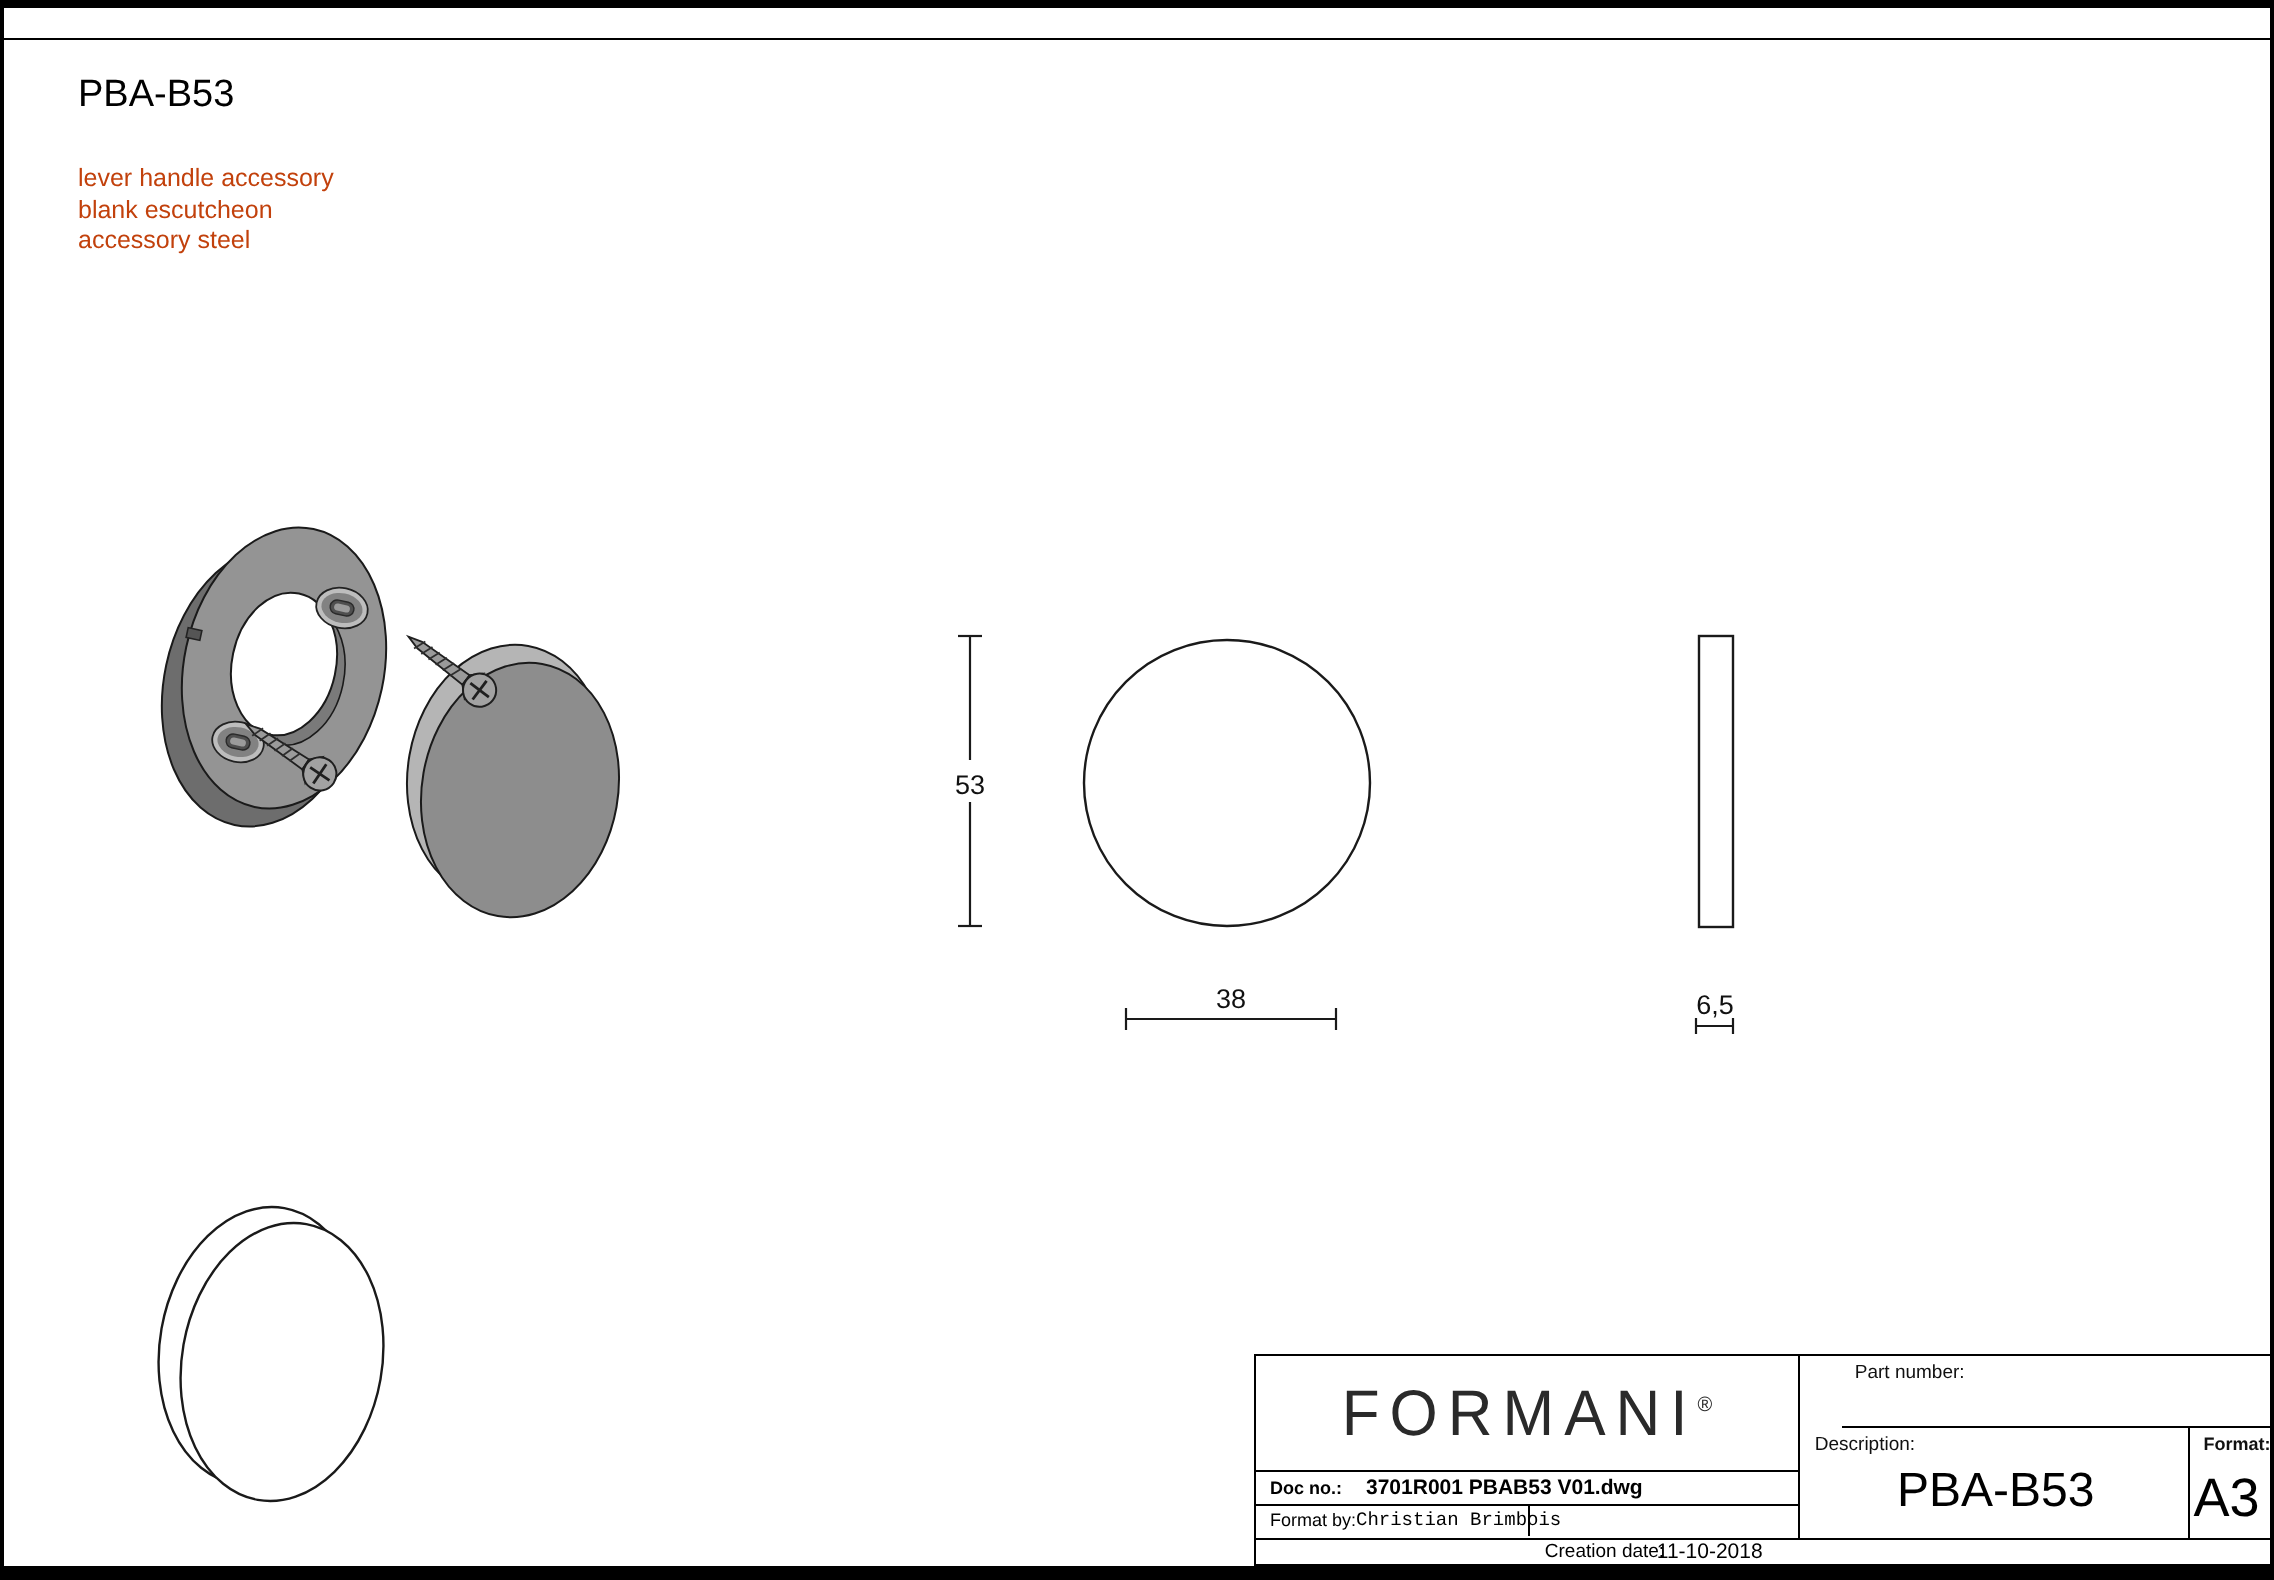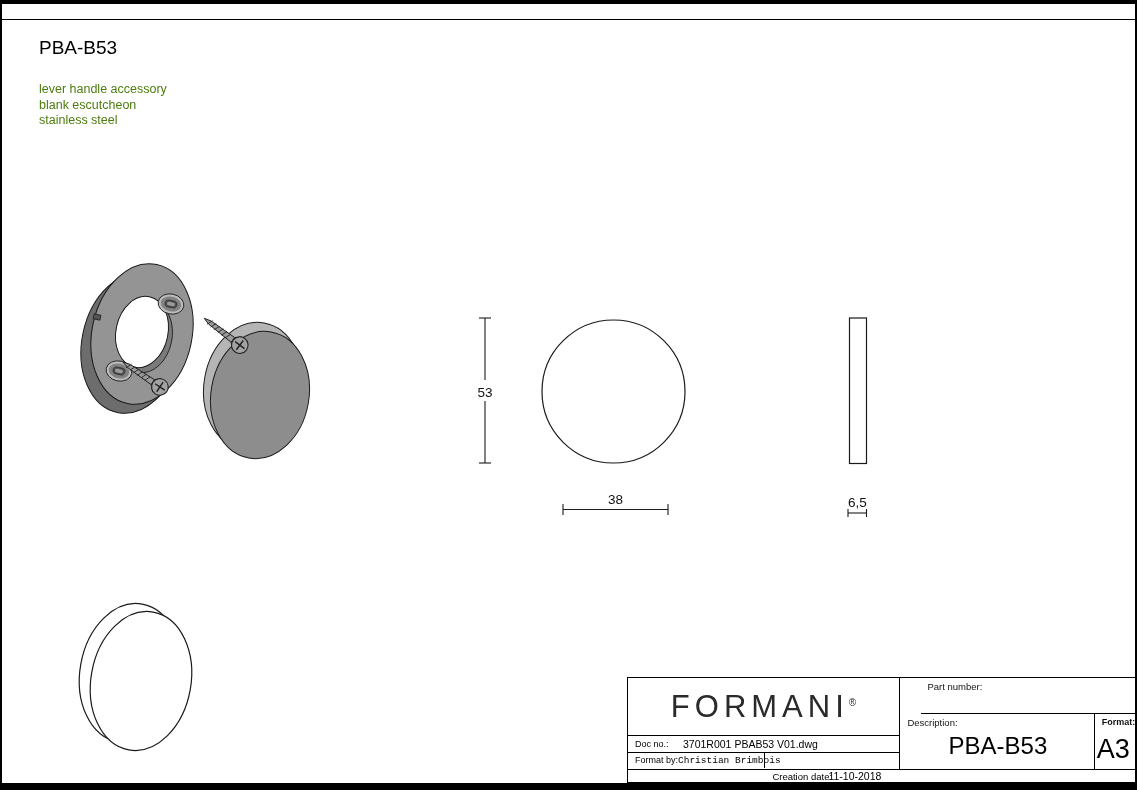--- a/index.html
+++ b/index.html
@@ -12,38 +12,38 @@
   .top-bar { position:absolute; top:0; left:0; right:0; height:4px; background:#000; }
   .copyright-strip {
     position:absolute; top:4px; left:0; right:0; height:16px;
     border-bottom:1px solid #000;
     font-size:6.8px; line-height:15px; padding-left:6px; color:#11112a;
     white-space:pre; overflow:hidden;
   }
   .bottom-bar { position:absolute; bottom:0; left:0; right:0; height:7px; background:#000; }
 
   .page-title { position:absolute; left:37px; top:37px; font-size:19px; color:#000; }
-  .product-desc { position:absolute; left:37px; top:82px; font-size:12.5px; line-height:15.5px; color:#4d7c0f; }
+  .product-desc { position:absolute; left:37px; top:82px; font-size:12.5px; line-height:15.5px; color:#c2410c; }
 
   .view-svg { position:absolute; }
   .exploded-view { left:70px; top:250px; }
   .ortho-views   { left:440px; top:300px; }
   .wireframe-view{ left:60px;  top:597px; }
 
   
   .title-block {
     position:absolute; left:625px; top:677px; width:553px; height:106px;
     border:1.6px solid #000; background:#fff;
   }
   .tb-left { position:absolute; left:0; top:0; width:272px; height:91px; border-right:1.4px solid #000; }
   .tb-logo { position:relative; height:58px; border-bottom:1.4px solid #000;
              display:flex; align-items:center; justify-content:center; }
   .logo-text { font-size:31px; font-weight:300; letter-spacing:5px; color:#2a2a2a; transform:scaleY(1.04); }
   .logo-reg { font-size:10px; vertical-align:super; letter-spacing:0; }
-  .tb-docrow { position:relative; height:17px; border-bottom:1.4px solid #000; }
+  .tb-docrow { position:relative; height:17px; border-bottom:1.4px solid #000;font-weight:bold; }
   .tb-drawnrow { position:relative; height:14.6px; }
   .cell-drawn { position:absolute; left:0; top:0; width:137px; height:100%; border-right:1.4px solid #000; }
   .cell-date  { position:absolute; left:138.4px; top:16px; right:0; height:100%; }
   .tb-label { position:absolute; font-size:9px; color:#000; top:50%; transform:translateY(-50%); white-space:nowrap; }
   .tb-value { position:absolute; font-size:10.5px; color:#000; top:50%; transform:translateY(-50%); white-space:nowrap; }
   .tb-right { position:absolute; left:273.4px; top:0; right:0; height:91px; }
   .tb-part { position:relative; height:36px; border-bottom:1.4px solid #000;margin-left:20px; }
   .corner-label { position:absolute; left:6px; top:3px; font-size:9.5px; }
   .tb-descfmt { position:relative; height:55px; }
   .tb-desc { position:absolute; left:0; top:0; width:194px; height:100%; border-right:1.4px solid #000; }
@@ -63,21 +63,21 @@
 
   <div class="top-bar"></div>
   <div class="copyright-strip">
     
   </div>
 
   <div class="page-title">PBA-B53</div>
   <div class="product-desc">
     <div>lever handle accessory</div>
     <div>blank escutcheon</div>
-    <div>stainless steel</div>
+    <div>accessory steel</div>
   </div>
 
   <svg class="view-svg exploded-view" width="250" height="215" viewBox="0 0 250 215">
     <defs>
       <g id="screw">
         <path d="M -5 -3 L -34 -2 L -41 0 L -34 2 L -5 3 Z" fill="#9a9a9a" stroke="#1f1f1f" stroke-width="0.9"></path>
         <g stroke="#2e2e2e" stroke-width="0.9">
           <line x1="-32.8" y1="-3.1" x2="-35.2" y2="3.1"></line>
           <line x1="-28.3" y1="-3.1" x2="-30.7" y2="3.1"></line>
           <line x1="-23.8" y1="-3.1" x2="-26.2" y2="3.1"></line>

